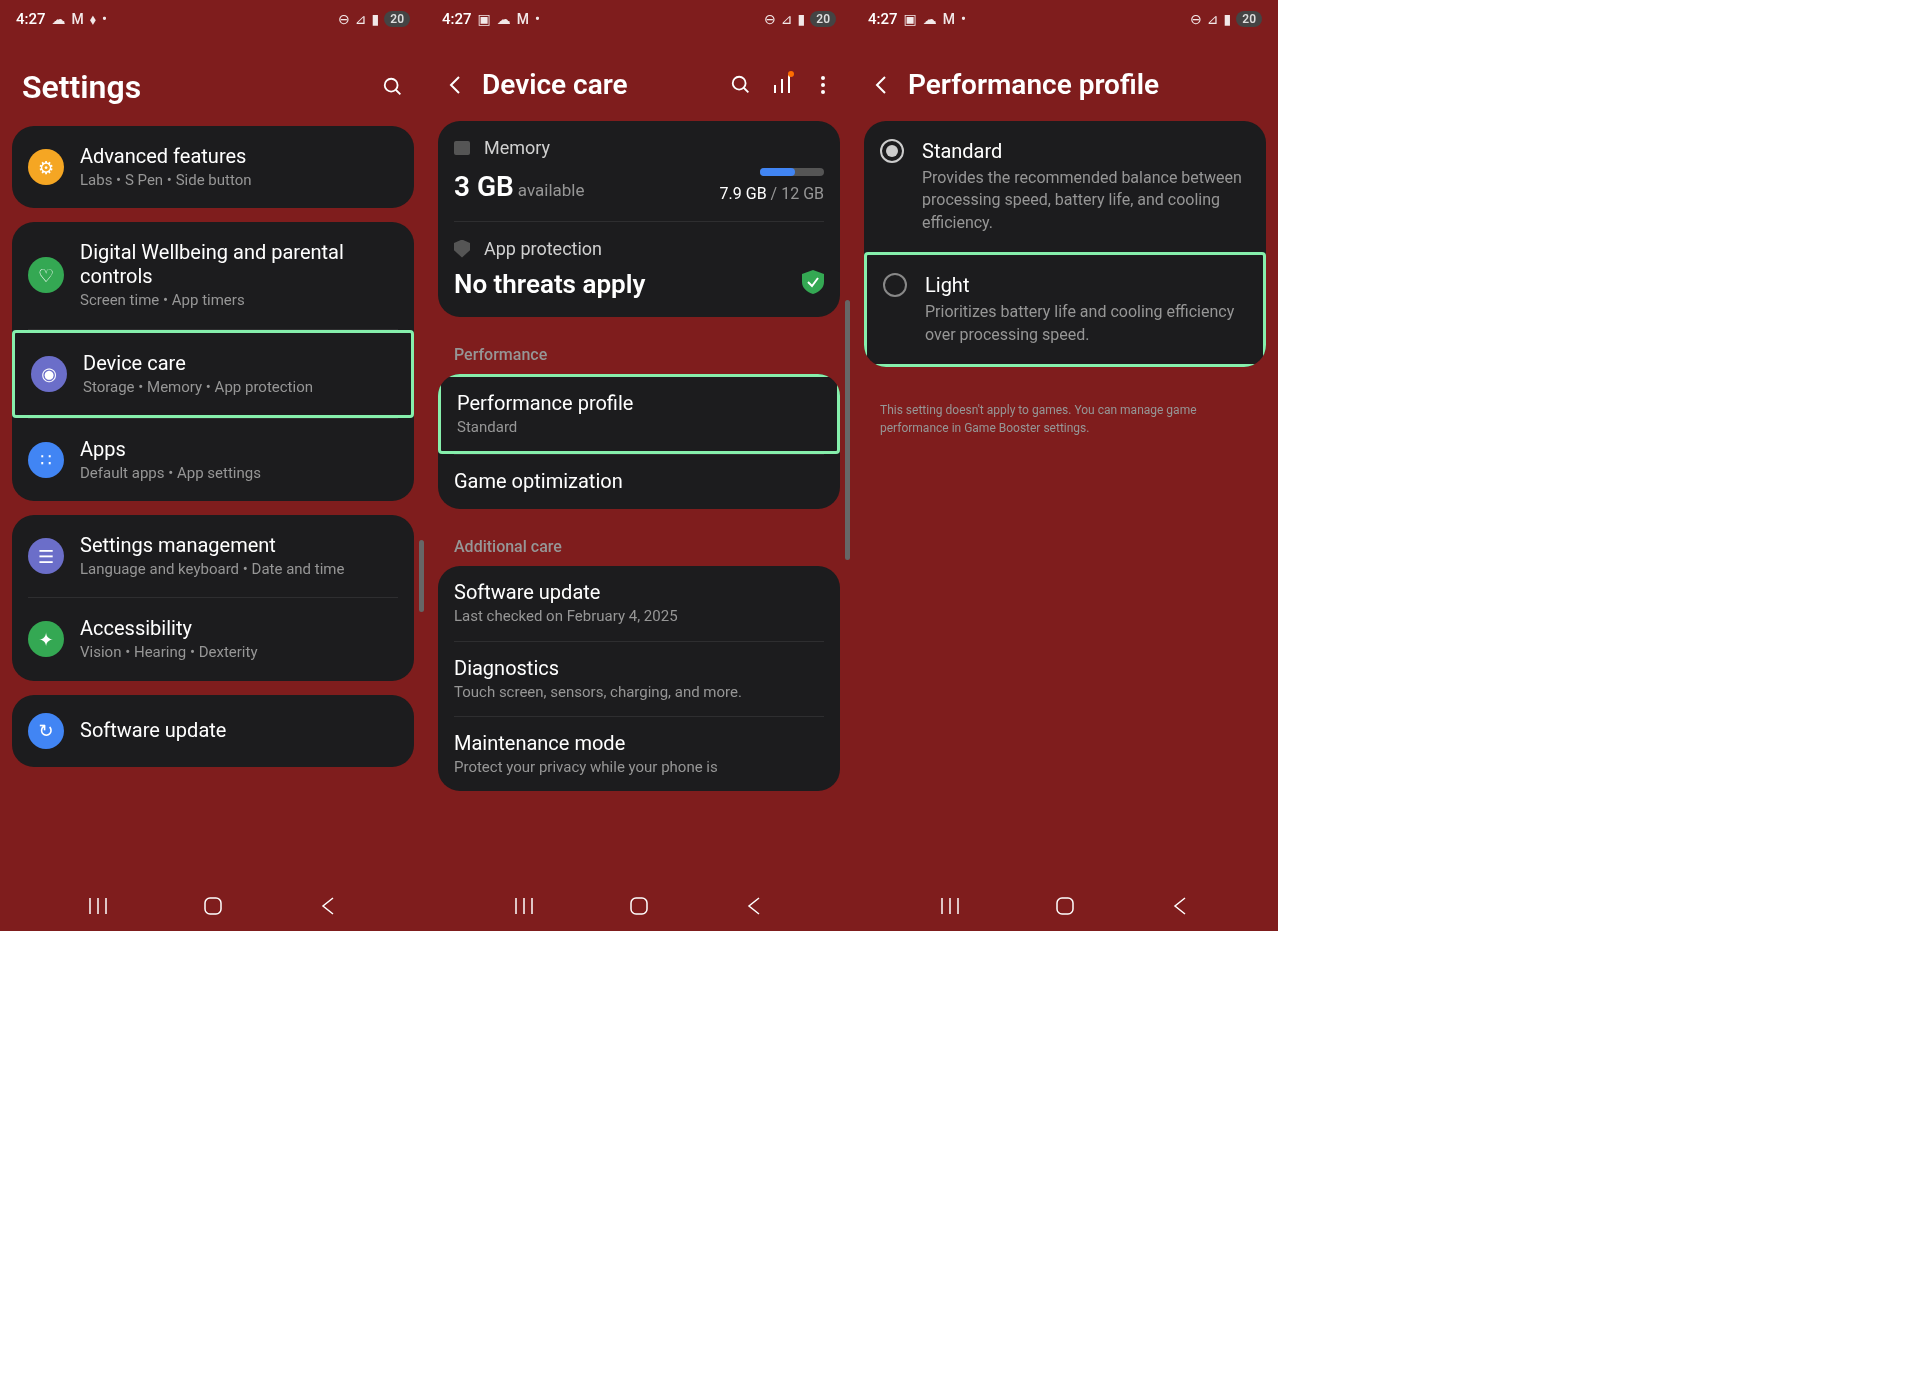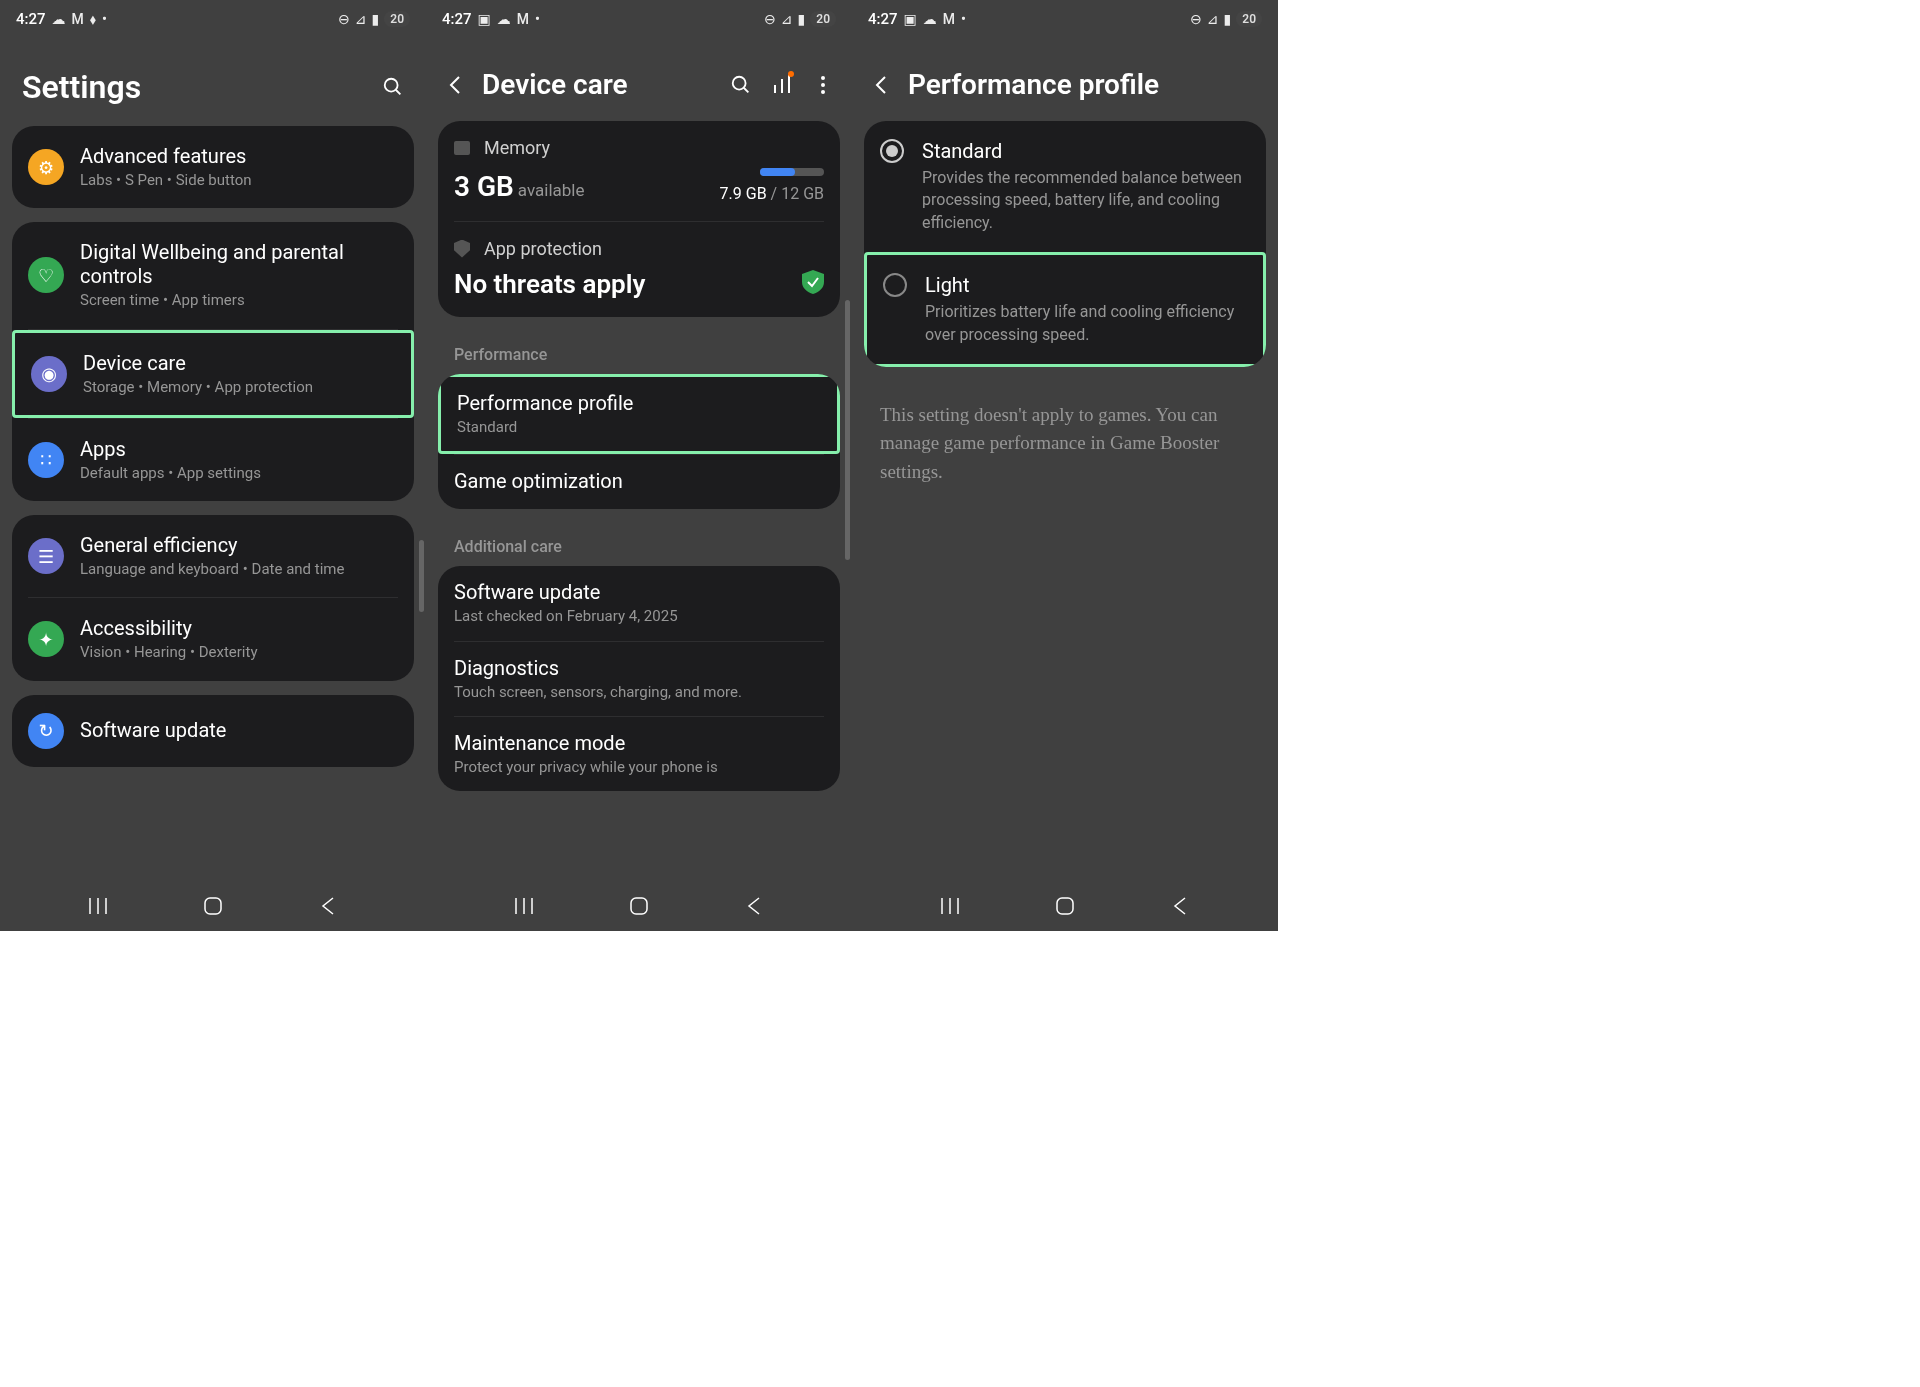--- a/index.html
+++ b/index.html
@@ -1,17 +1,17 @@
 <!DOCTYPE html>
 <html><head>
 <meta charset="utf-8">
 <style>
 * { margin: 0; padding: 0; box-sizing: border-box; font-family: -apple-system, BlinkMacSystemFont, 'Segoe UI', Roboto, sans-serif; }
 body { background: #fff; display: flex; gap: 0; width: 1280px; height: 931px; overflow: hidden; }
-.phone { width: 426px; height: 931px; background: #404040; color: #fff; position: relative; overflow: hidden; display: flex; flex-direction: column; }
+.phone { width: 426px; height: 931px; background: #7f1d1d; color: #fff; position: relative; overflow: hidden; display: flex; flex-direction: column; }
 .status-bar { height: 38px; display: flex; justify-content: space-between; align-items: center; padding: 0 16px; font-size: 15px; font-weight: 500; }
 .status-left { display: flex; gap: 6px; align-items: center; }
 .status-right { display: flex; gap: 5px; align-items: center; }
 .status-icon { font-size: 14px; opacity: 0.9; }
 .battery-pill { background: #444; color: #ddd; padding: 1px 6px; border-radius: 10px; font-size: 12px; font-weight: 600; }
 .content { flex: 1; overflow-y: hidden; padding: 0 12px; }
 .header-settings { padding: 30px 10px 20px; display: flex; justify-content: space-between; align-items: center; }
 .header-settings h1 { font-size: 32px; font-weight: 600; }
 .header-sub { display: flex; align-items: center; gap: 16px; padding: 30px 6px 20px; }
 .header-sub h1 { font-size: 28px; font-weight: 600; flex: 1; }
@@ -36,21 +36,21 @@
 .progress-bar { width: 64px; height: 8px; background: #555; border-radius: 4px; position: relative; margin-bottom: 8px; align-self: flex-end; }
 .progress-fill { position: absolute; left: 0; top: 0; height: 100%; background: #4185f4; border-radius: 4px; }
 .shield-icon { color: #34a853; font-size: 20px; }
 .radio { width: 24px; height: 24px; border: 2px solid #888; border-radius: 50%; display: flex; align-items: center; justify-content: center; flex-shrink: 0; }
 .radio.selected { border-color: #ccc; }
 .radio-dot { width: 12px; height: 12px; background: #ccc; border-radius: 50%; }
 .radio-item { display: flex; align-items: flex-start; gap: 18px; padding: 18px 16px; }
 .radio-text { flex: 1; }
 .radio-title { font-size: 20px; margin-bottom: 4px; }
 .radio-sub { font-size: 16px; color: #969696; line-height: 1.4; }
-.footer-note { padding: 20px 16px; font-size: 19px; color: #969696; line-height: 1.5; font-family: Liberation Serif, serif; }
+.footer-note { padding: 20px 16px; font-size: 12px; color: #969696; line-height: 1.5; }
 .nav-bar { height: 50px; display: flex; justify-content: space-around; align-items: center; padding: 0 40px; }
 .nav-btn { width: 26px; height: 26px; display: flex; align-items: center; justify-content: center; color: #fff; }
 .noti-dot { width: 6px; height: 6px; background: #ff6d00; border-radius: 50%; position: absolute; top: -2px; right: -2px; }
 .bars-wrap { position: relative; }
 .mem-icon-row { display: flex; align-items: center; gap: 14px; padding: 16px 16px 4px; color: #d0d0d0; font-size: 18px; }
 .mem-chip-icon { width: 16px; height: 14px; background: #555; border-radius: 2px; }
 .shield-row-icon { width: 16px; height: 18px; background: #555; clip-path: polygon(50% 0, 100% 20%, 100% 60%, 50% 100%, 0 60%, 0 20%); }
 .right-mem { display: flex; flex-direction: column; align-items: flex-end; }
 </style>
 </head>
@@ -116,21 +116,21 @@
           <div class="item-title">Apps</div>
           <div class="item-sub">Default apps  •  App settings</div>
         </div>
       </div>
     </div>
 
     <div class="card">
       <div class="item">
         <div class="circle-icon" style="background:#6b6ec9">☰</div>
         <div class="item-text">
-          <div class="item-title">General efficiency</div>
+          <div class="item-title">Settings management</div>
           <div class="item-sub">Language and keyboard  •  Date and time</div>
         </div>
       </div>
       <div class="divider"></div>
       <div class="item">
         <div class="circle-icon" style="background:#34a853">✦</div>
         <div class="item-text">
           <div class="item-title">Accessibility</div>
           <div class="item-sub">Vision  •  Hearing  •  Dexterity</div>
         </div>

